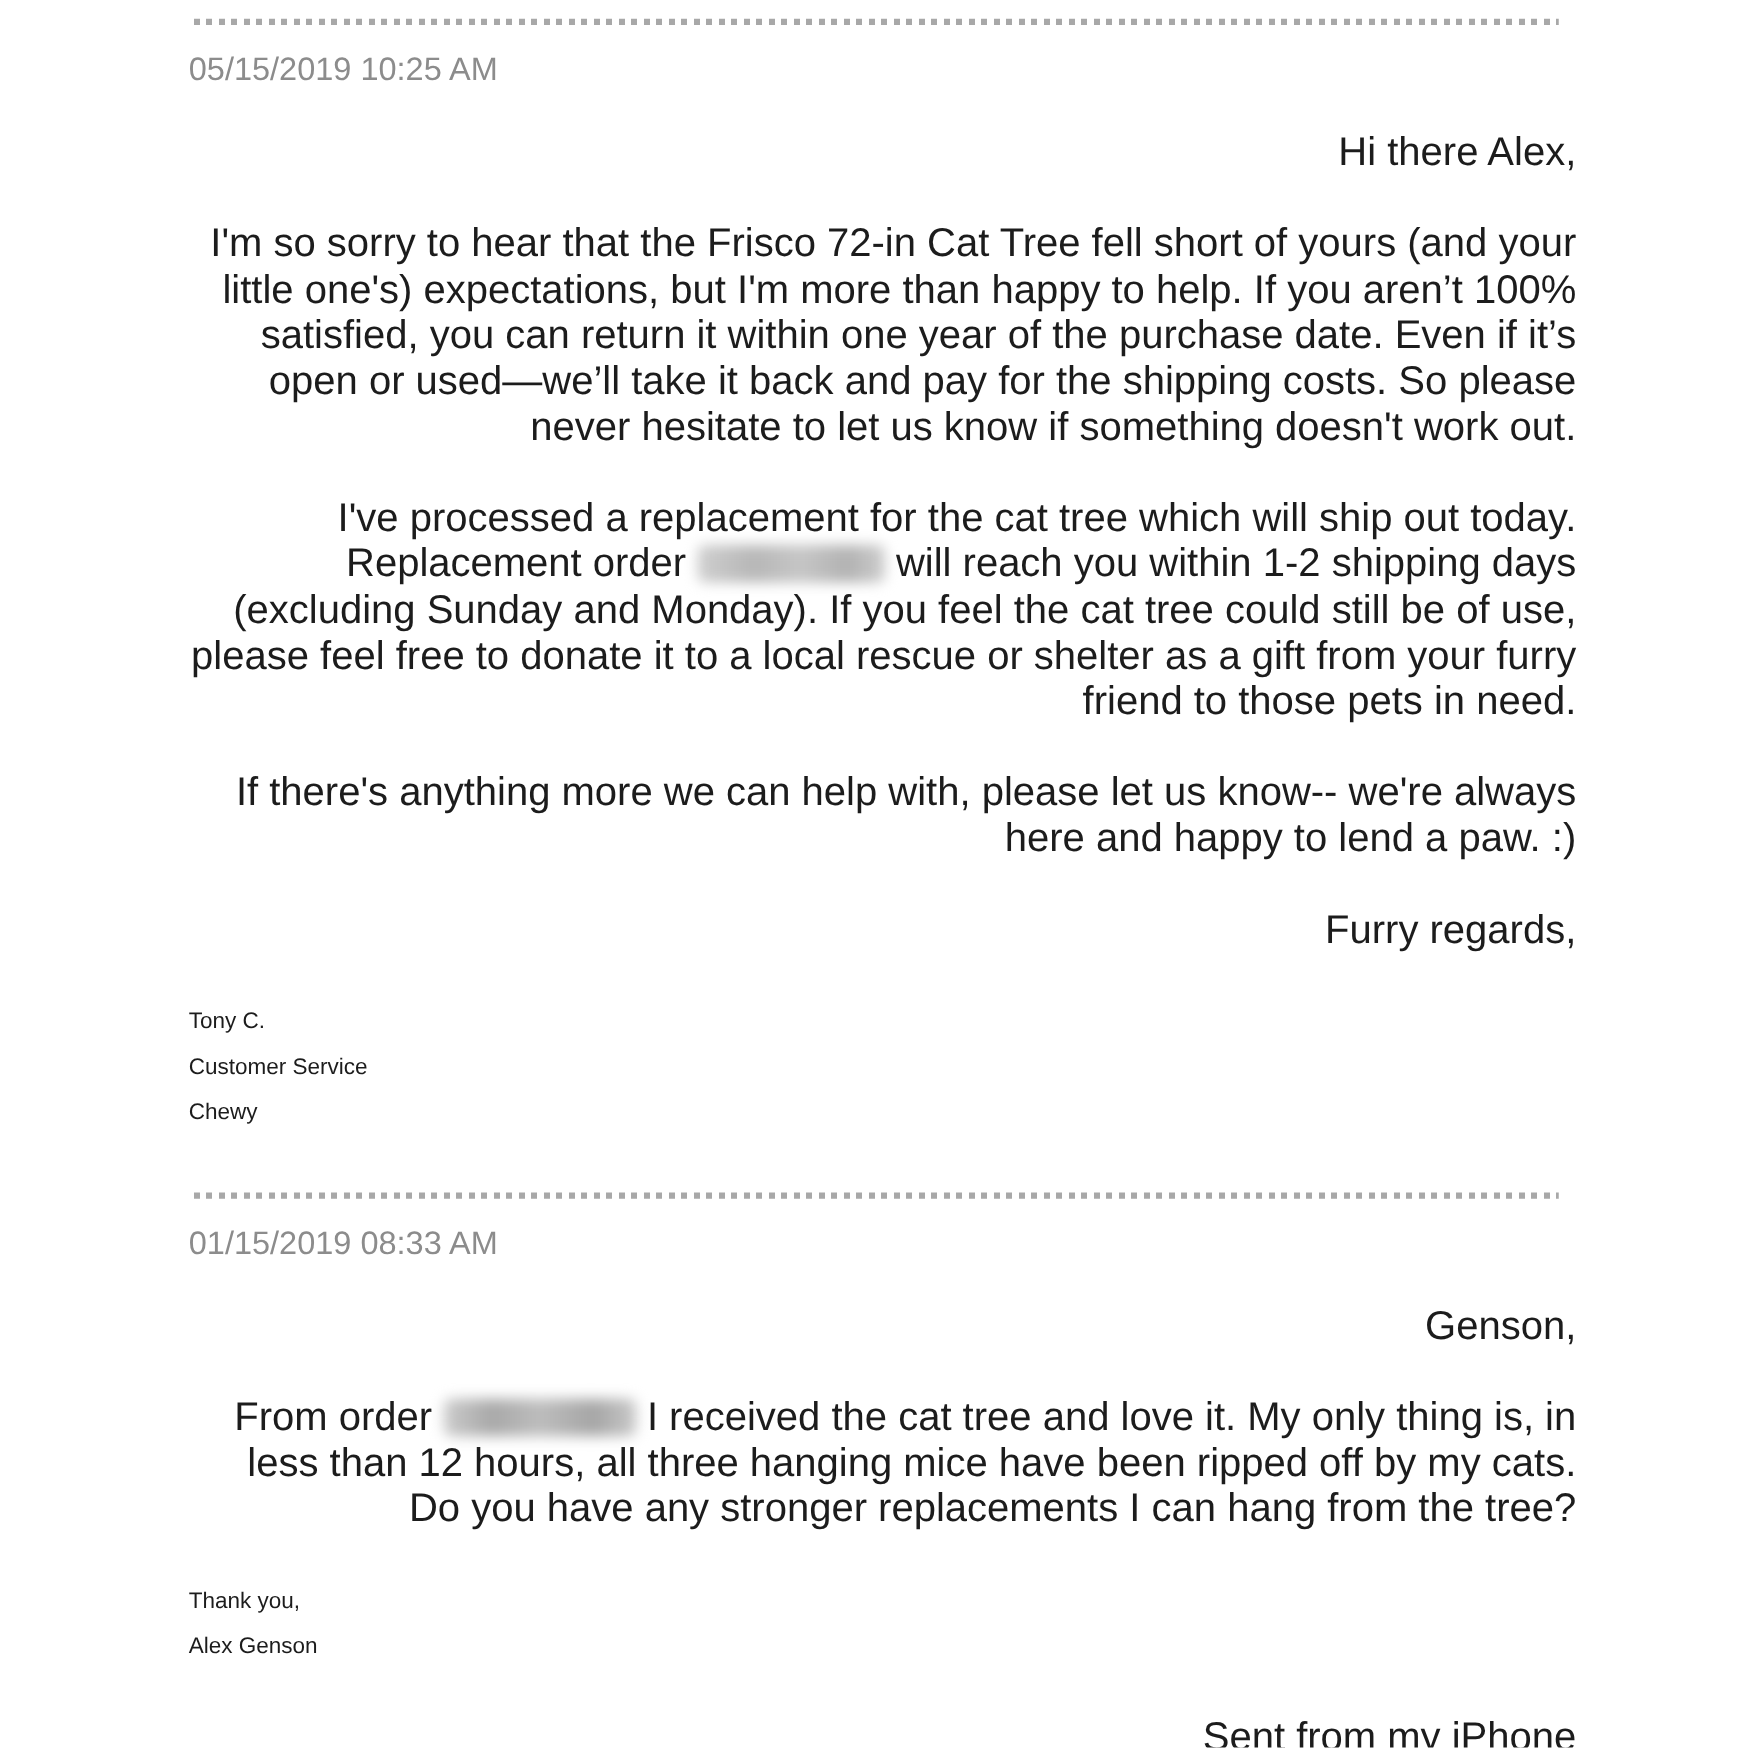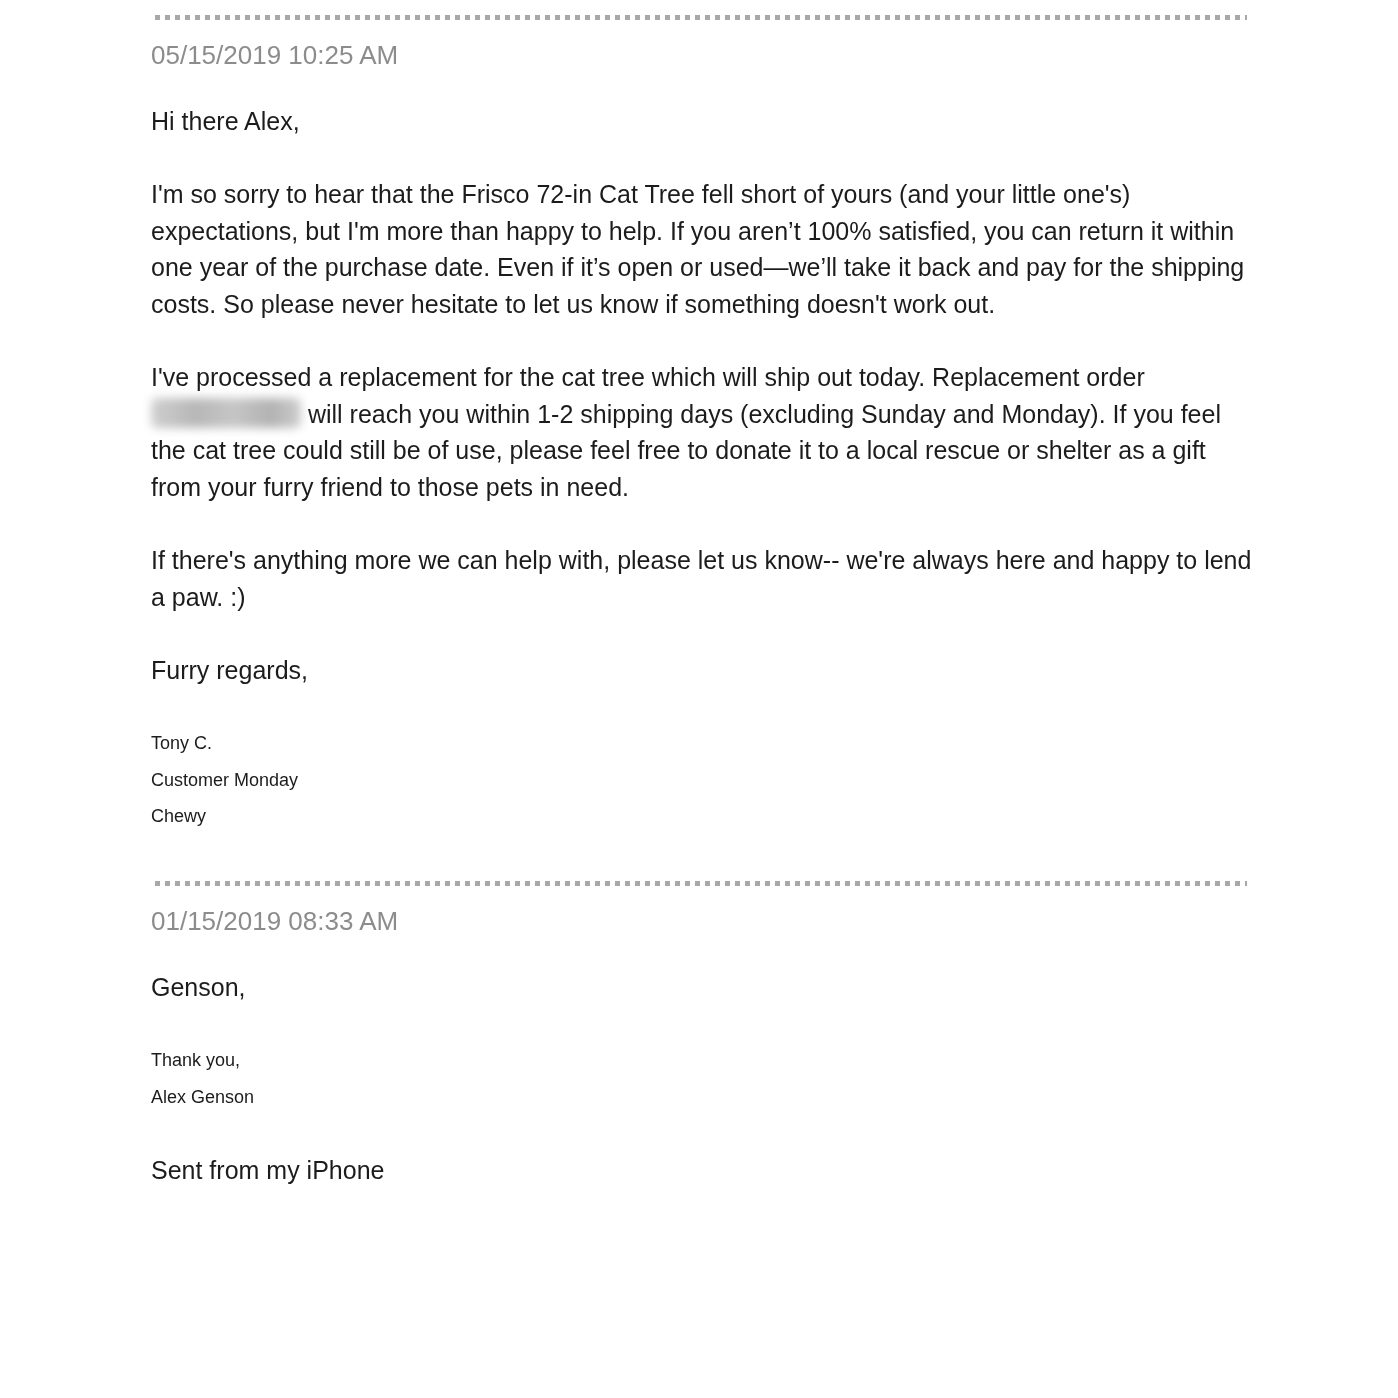--- a/index.html
+++ b/index.html
@@ -31,23 +31,24 @@
   }
   .timestamp {
     margin-top: 20px;
     font-size: 26px;
     line-height: 30px;
     color: #8c8c8c;
   }
   p.body {
     margin: 36.6px 0 0 0;
     max-width: 1110px;
-    font-size: 25px;
+    font-size: 32px;
     line-height: 36.6px;
     color: #1c1c1c;
+    text-align: right;
   }
   p.first {
     margin-top: 33px;
   }
   .sigline {
     max-width: 1110px;
     font-size: 18px;
     line-height: 36.6px;
     color: #1c1c1c;
   }
@@ -82,31 +83,32 @@
     <p class="body">I'm so sorry to hear that the Frisco 72-in Cat Tree fell short of yours (and your little one's) expectations, but I'm more than happy to help. If you aren’t 100% satisfied, you can return it within one year of the purchase date. Even if it’s open or used—we’ll take it back and pay for the shipping costs. So please never hesitate to let us know if something doesn't work out.</p>
 
     <p class="body"><span>I've processed a replacement for the cat tree which will ship out today. Replacement order</span> <span class="redaction"></span> <span>will reach you within 1-2 shipping days (excluding Sunday and Monday). If you feel the cat tree could still be of use, please feel free to donate it to a local rescue or shelter as a gift from your furry friend to those pets in need.</span></p>
 
     <p class="body">If there's anything more we can help with, please let us know-- we're always here and happy to lend a paw. :)</p>
 
     <p class="body">Furry regards,</p>
 
     <div class="sigblock">
       <div class="sigline">Tony C.</div>
-      <div class="sigline">Customer Monday</div>
+      <div class="sigline">Customer Service</div>
       <div class="sigline">Chewy</div>
     </div>
   </section>
 
   <section class="msg2">
     <div class="separator"></div>
     <div class="timestamp">01/15/2019 08:33 AM</div>
 
     <p class="body first">Genson,</p>
 
+    <p class="body"><span>From order</span> <span class="redaction r2"></span> <span>I received the cat tree and love it. My only thing is, in less than 12 hours, all three hanging mice have been ripped off by my cats. Do you have any stronger replacements I can hang from the tree?</span></p>
 
     <div class="sigblock">
       <div class="sigline">Thank you,</div>
       <div class="sigline">Alex Genson</div>
     </div>
 
     <p class="body">Sent from my iPhone</p>
   </section>
 
 </div>

